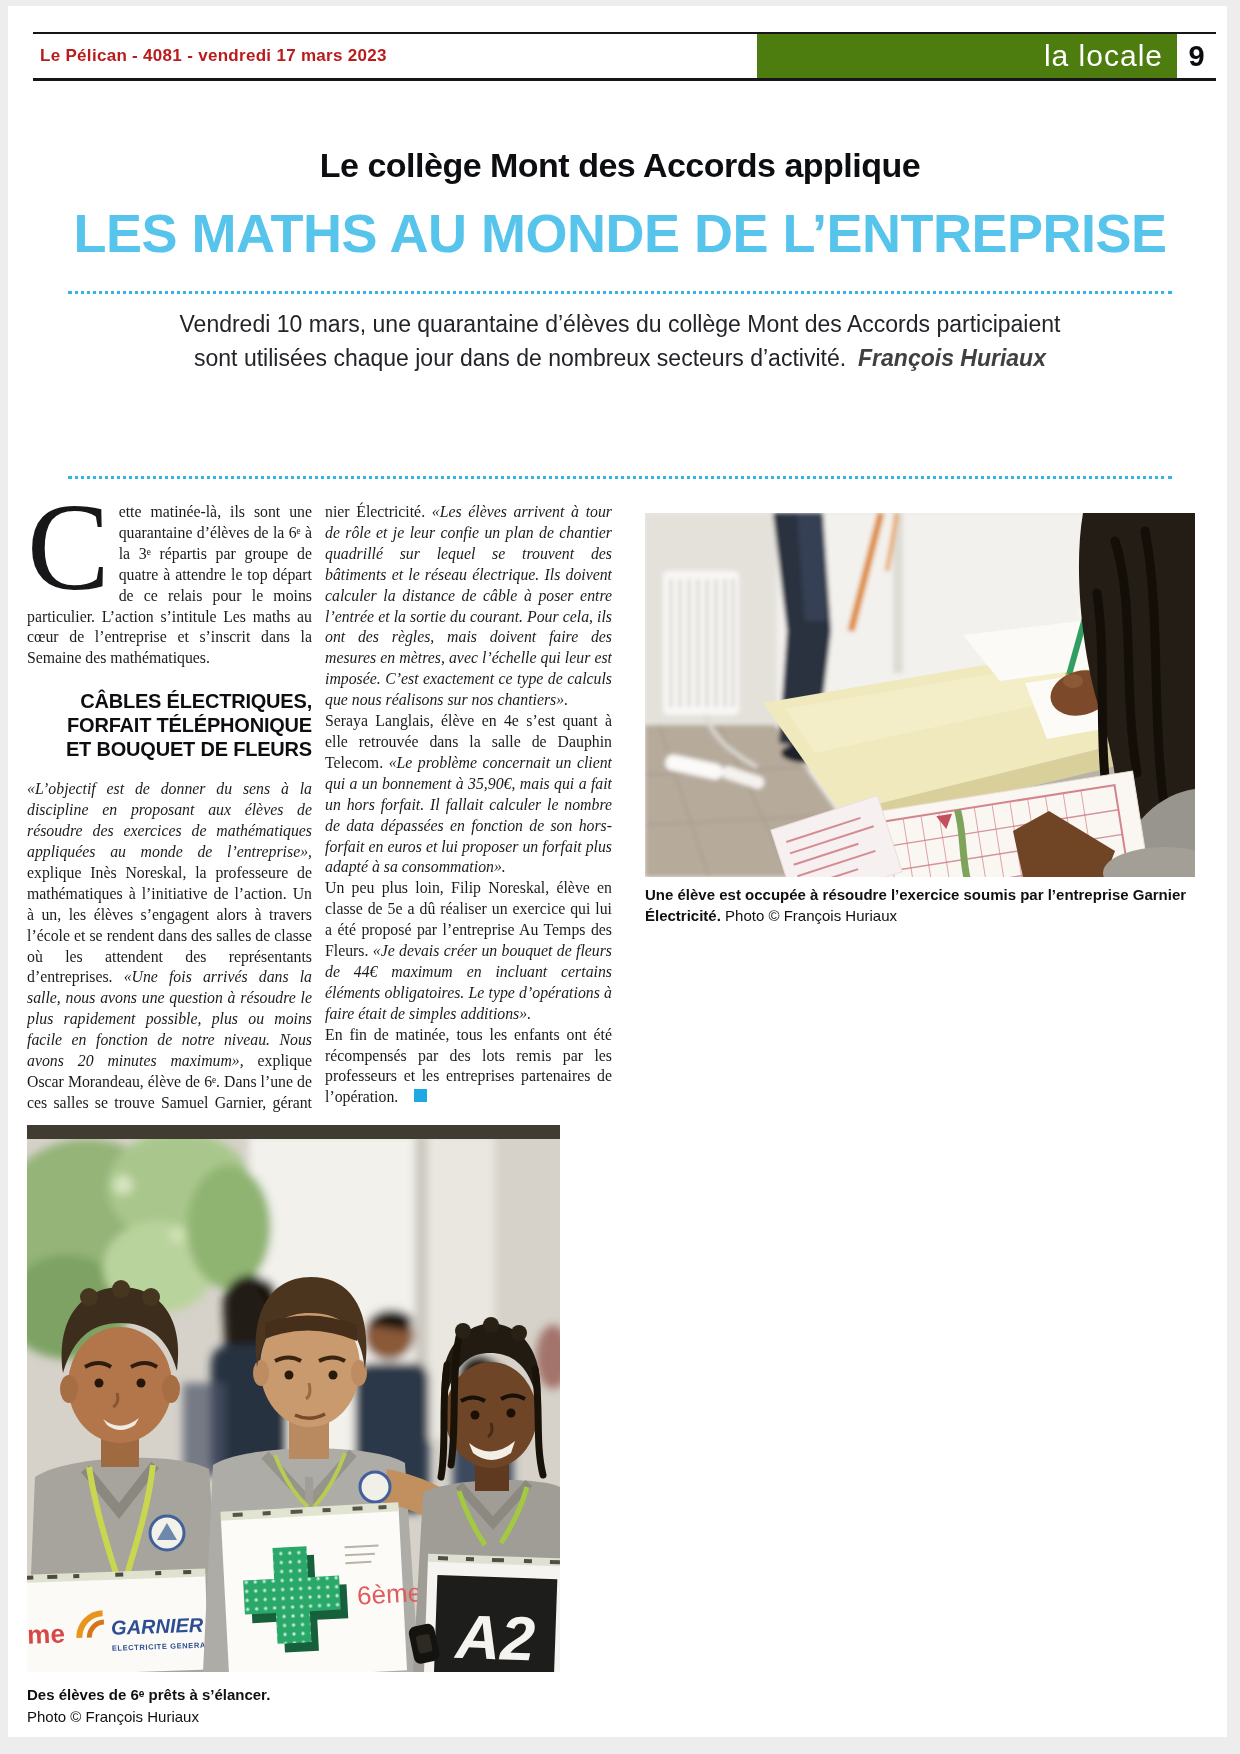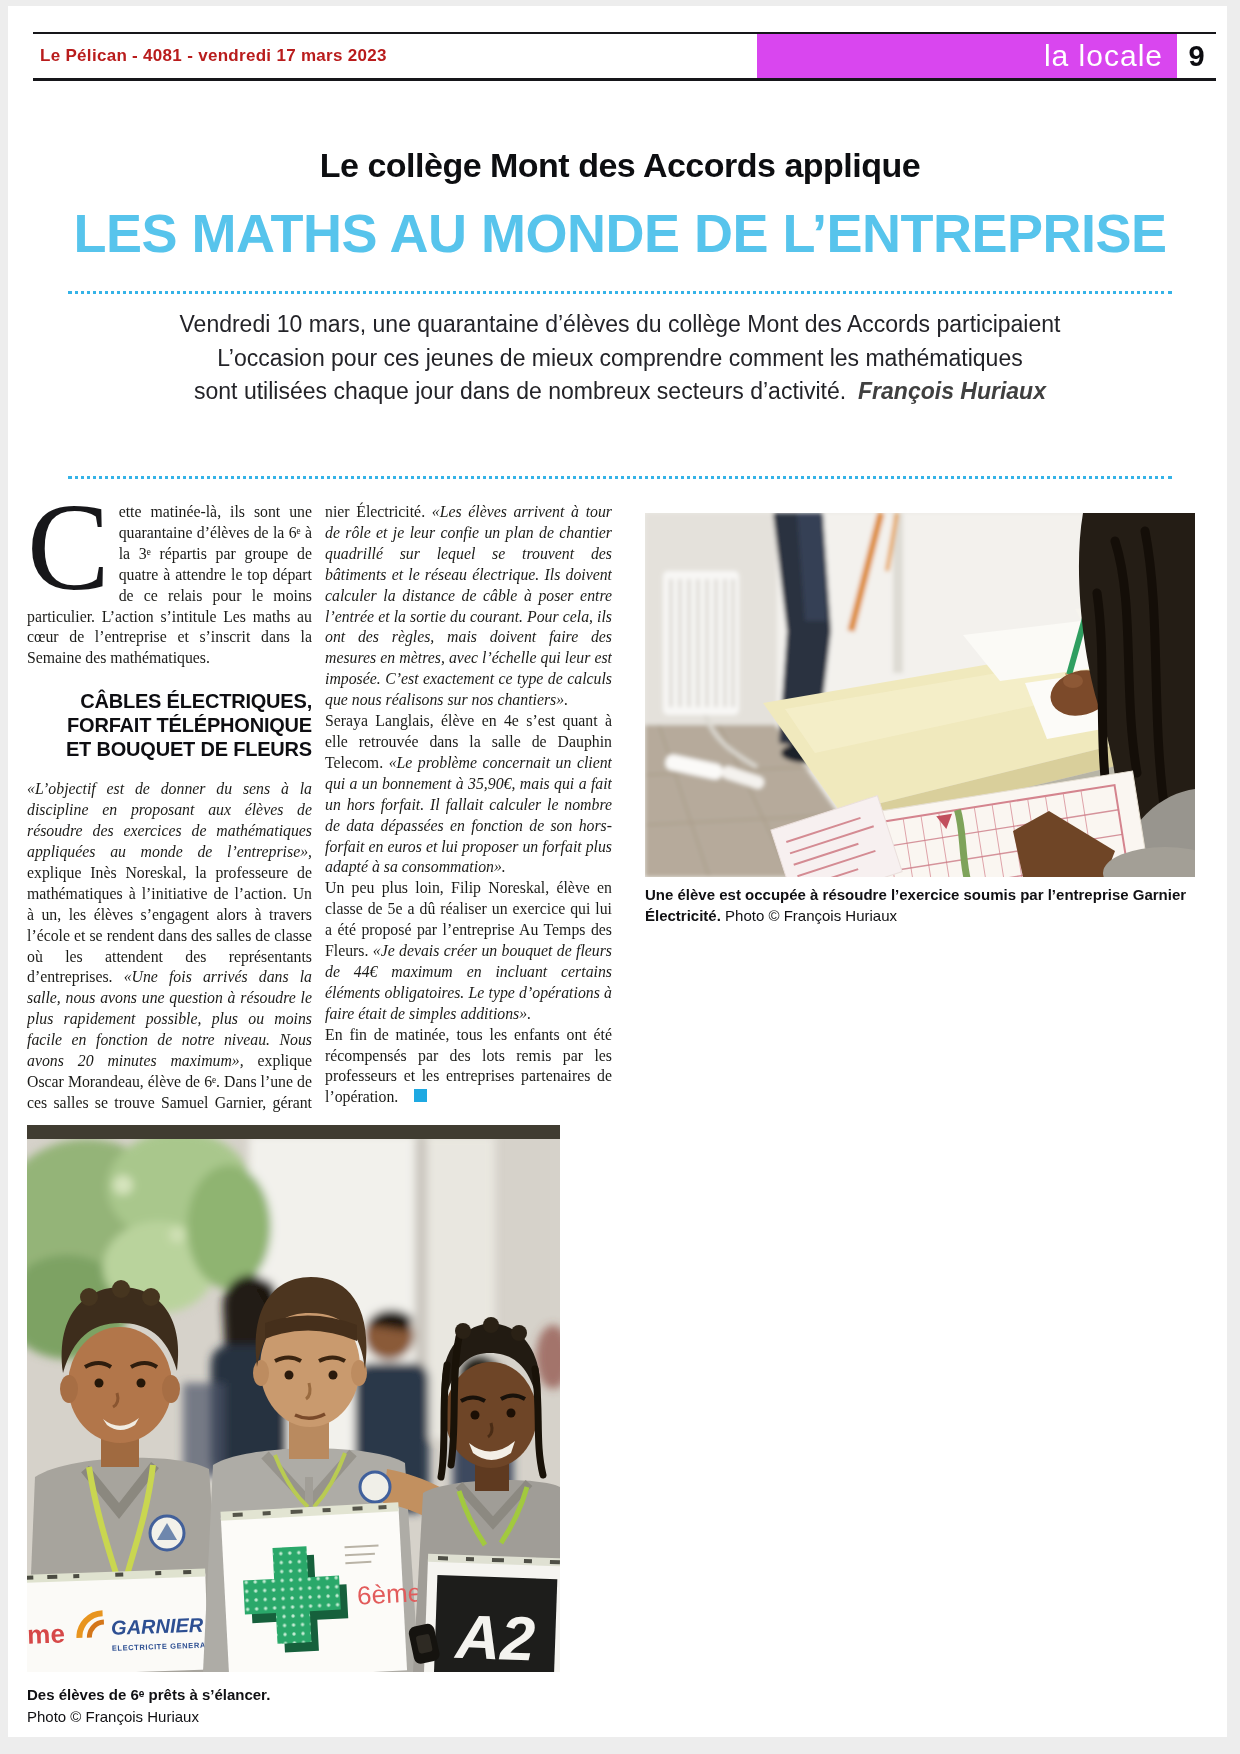--- a/index.html
+++ b/index.html
@@ -9,21 +9,21 @@
   .edge { position:absolute; background:#ededed; z-index:50; }
   .edge.left  { left:0; top:0; width:8px; height:1754px; }
   .edge.top   { left:0; top:0; width:1240px; height:6px; }
   .edge.right { left:1227px; top:0; width:13px; height:1754px; }
   .edge.bottom{ left:0; top:1737px; width:1240px; height:17px; }
 
   
   .rule-top    { position:absolute; left:33px; top:32px; width:1183px; border-top:2px solid #16161a; }
   .rule-bottom { position:absolute; left:33px; top:78px; width:1183px; border-top:3px solid #16161a; }
   .masthead { position:absolute; left:40px; top:46px; font-size:17px; font-weight:600; letter-spacing:.3px; color:#b91c1c; }
-  .section-box { position:absolute; left:757px; top:34px; width:420px; height:44px; background:#d946ef;
+  .section-box { position:absolute; left:757px; top:34px; width:420px; height:44px; background:#4d7c0f;
                  color:#fff; font-size:30px; font-weight:400; letter-spacing:1px; text-align:right;
                  line-height:44px; padding-right:14px; }
   .pagenum { position:absolute; left:1177px; top:34px; width:39px; height:44px; text-align:center;
              line-height:44px; font-size:29px; font-weight:700; color:#0c0c10; }
 
   
   .hl { position:absolute; left:0; width:1240px; text-align:center; font-weight:700; white-space:nowrap; }
   .hl1 { top:146px; font-size:34px; letter-spacing:-.5px; color:#0d0e11; }
   .hl2 { top:202px; font-size:54px; letter-spacing:-.5px; color:#57c4ec; }
 
@@ -79,21 +79,20 @@
 <div class="pagenum">9</div>
 <div class="rule-bottom"></div>
 
 <div class="hl hl1">Le collège Mont des Accords applique</div>
 <div class="hl hl2">LES MATHS AU MONDE DE L’ENTREPRISE</div>
 
 <div class="dots dots1"></div>
 
 <div class="lede">
   <div>Vendredi 10 mars, une quarantaine d’élèves du collège Mont des Accords participaient</div>
-  <div>L’occasion pour ces jeunes de mieux comprendre comment les mathématiques</div>
   <div><span>sont utilisées chaque jour dans de nombreux secteurs d’activité.</span><span class="byline">François Huriaux</span></div>
 </div>
 
 <div class="dots dots2"></div>
 
 <div class="col col1">
   <p><span class="dropcap">C</span><span>ette matinée-là, ils sont une quarantaine d’élèves de la 6ᵉ à la 3ᵉ répartis par groupe de quatre à attendre le top départ de ce relais pour le moins particulier. L’action s’intitule Les maths au cœur de l’entreprise et s’inscrit dans la Semaine des mathématiques.</span></p>
   <div class="subhead">
     <div>CÂBLES ÉLECTRIQUES,</div>
     <div>FORFAIT TÉLÉPHONIQUE</div>

